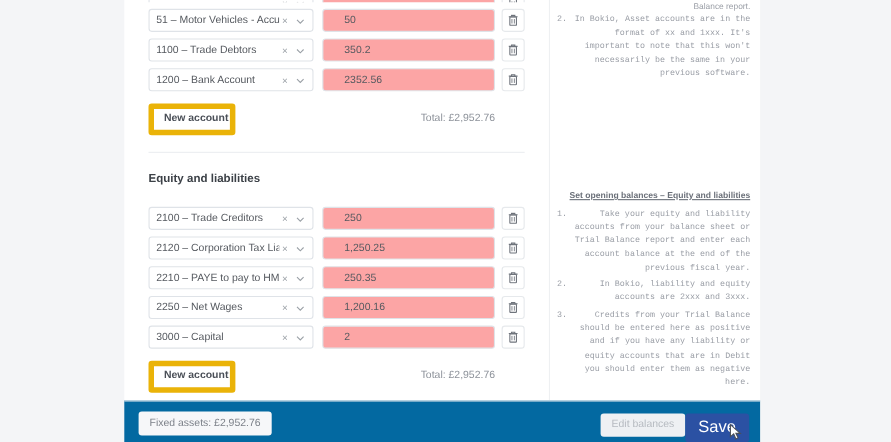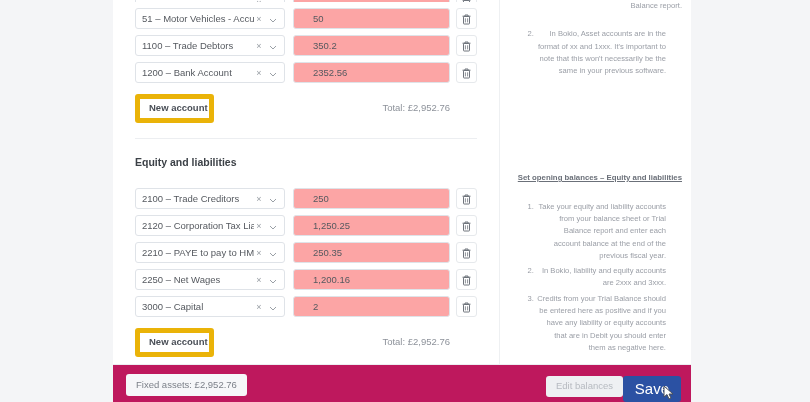--- a/index.html
+++ b/index.html
@@ -18,21 +18,21 @@
   .card{
     position:absolute;
     left:113px;top:-8px;
     width:578px;height:372px;
     background:#ffffff;
   }
   .card-footer{
     position:absolute;
     left:113px;top:364px;
     width:578px;height:38px;
-    background:#be185d;
+    background:#0369a1;
     border-top:1px solid #eceef1;
   }
 
   
   .cols{position:absolute;left:0;top:0;width:578px;}
   .left-col{position:absolute;left:0;top:0;width:386px;}
   .right-col{
     position:absolute;left:386px;top:0;width:192px;
     border-left:1px solid #eef0f2;
     min-height:372px;
@@ -137,21 +137,21 @@
   .section-title{
     font-size:10.5px;
     font-weight:bold;
     color:#3c4147;
     margin:0 0 0 22px;
   }
 
   
   .help-block{font-size:7.6px;color:#9a9ea6;line-height:1.62;text-align:right;}
   .help-title{font-weight:bold;color:#6b7079;font-size:7.8px;margin-bottom:4px;text-decoration:underline;}
-  .help-list{margin:16px;padding-left:10px;}
+  .help-list{margin:0;padding-left:10px;font-family:Liberation Mono, monospace;}
   .help-list li{margin-bottom:3px;}
   .help-cont{margin:0;padding:0;}
 
   
   .fixed-pill{
     position:absolute;left:13px;top:9px;
     background:#f6f7f9;
     border-radius:3px;
     padding:5px 10px 6px 10px;
     font-size:9.5px;

